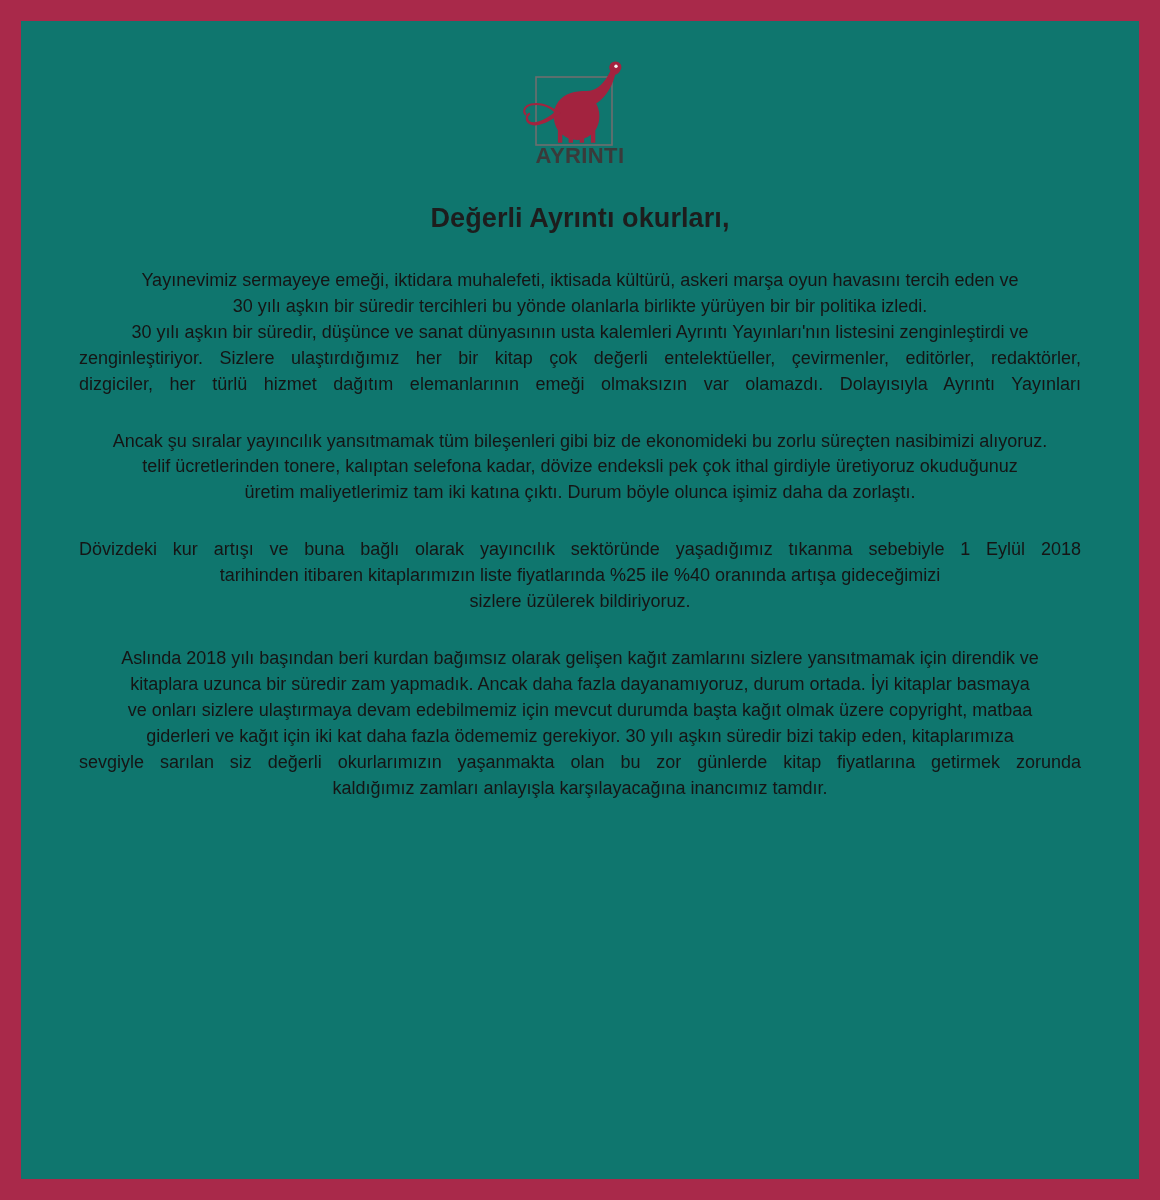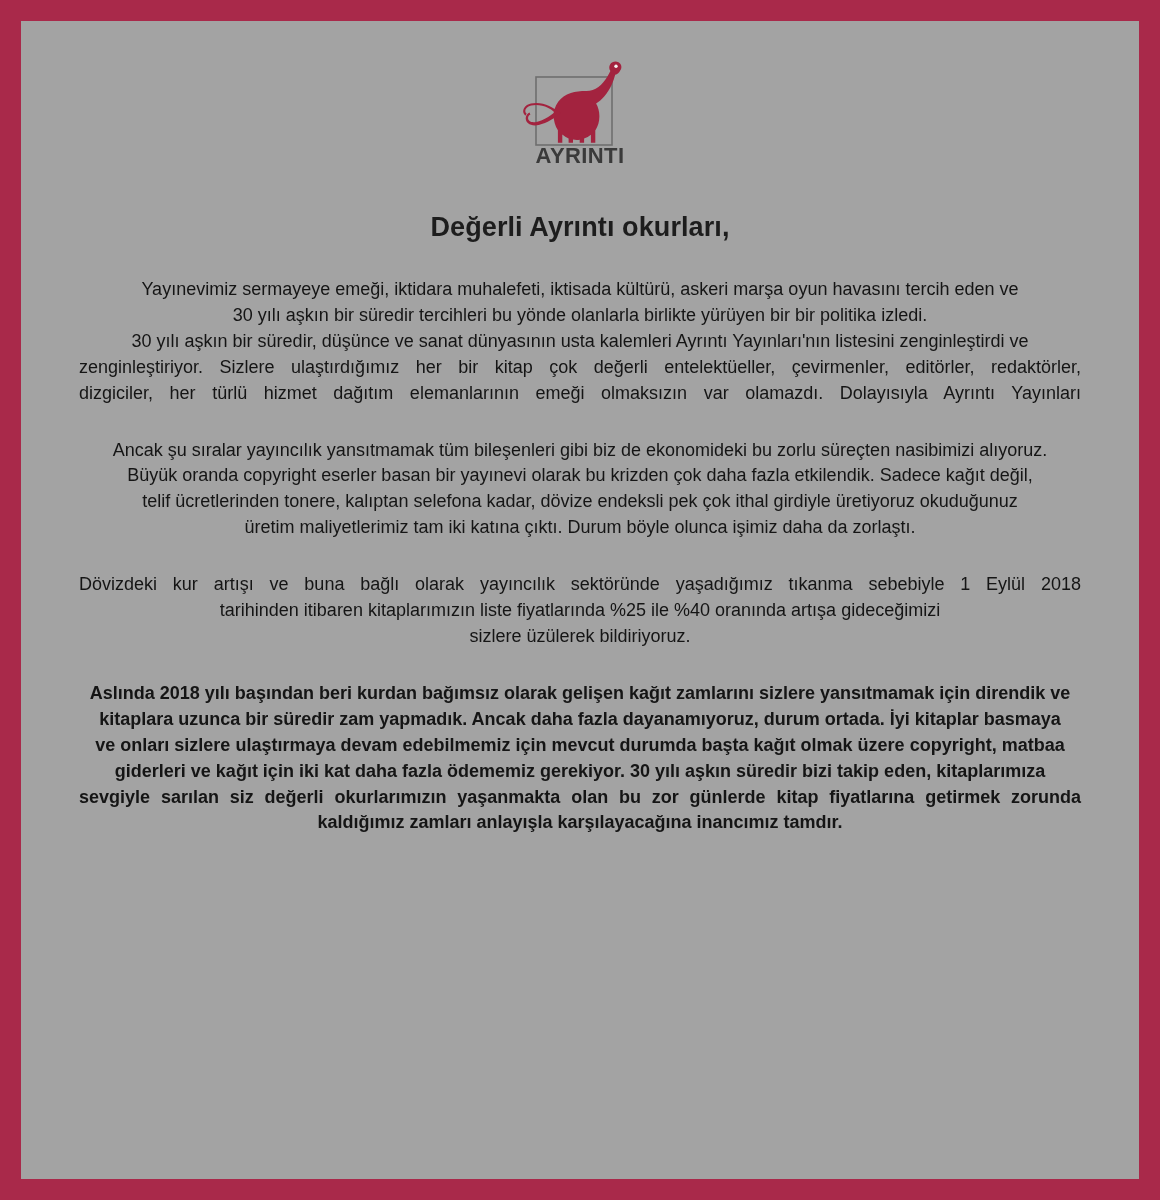--- a/index.html
+++ b/index.html
@@ -40,53 +40,53 @@
   }
   .logo {
     position: relative;
     width: 118px;
     height: 110px;
   }
   .logo svg { display: block; width: 118px; height: 110px; }
 
   
   .headline {
-    margin: 45px 0 0 0;
+    margin: 36px 0 0 0;
     text-align: center;
     font-size: 27px;
     font-weight: bold;
     color: #1d1d1d;
     letter-spacing: 0.1px;
   }
 
   
   .body-block {
     margin-top: 34px;
     color: #151515;
   }
   .para {
     margin: 0 0 31px 0;
     font-size: 18px;
     line-height: 1.44;
     color: #151515;
   }
-  .para:last-child { margin-bottom: 0; font-weight: bold; }
+  .para:last-child { margin-bottom: 0; }
 
   .para .ln {
     display: block;
   }
   
   .ln.center { text-align: center; }
   .ln.just   { text-align: justify; text-align-last: justify; }
 </style>
 </head>
 <body>
 
 <div class="page" style="background: rgb(169, 41, 74);">
-  <div class="inner" style="background: #a3a3a3;">
+  <div class="inner" style="background: #0f766e;">
 
     <div class="logo-wrap">
       <div class="logo">
         <svg viewBox="0 0 118 110" xmlns="http://www.w3.org/2000/svg" aria-hidden="true">
 
           <rect x="15" y="20" width="76" height="68" fill="none" stroke="#6e6e6e" stroke-width="1.6"></rect>
 
           <g fill="#a3233f">
             <path d="M97.5,5.2
                      c-3.0,-1.4 -6.6,-0.6 -8.3,2.1
@@ -164,21 +164,20 @@
     <div class="body-block" style="color: rgb(21, 21, 21);">
       <p class="para" id="p1">
           <span class="ln center">Yayınevimiz sermayeye emeği, iktidara muhalefeti, iktisada kültürü, askeri marşa oyun havasını tercih eden ve</span>
           <span class="ln center">30 yılı aşkın bir süredir tercihleri bu yönde olanlarla birlikte yürüyen bir bir politika izledi.</span>
           <span class="ln center">30 yılı aşkın bir süredir, düşünce ve sanat dünyasının usta kalemleri Ayrıntı Yayınları'nın listesini zenginleştirdi ve</span>
           <span class="ln just">zenginleştiriyor. Sizlere ulaştırdığımız  her bir kitap çok değerli entelektüeller, çevirmenler, editörler, redaktörler,</span>
           <span class="ln just">dizgiciler, her türlü hizmet dağıtım elemanlarının emeği olmaksızın var olamazdı. Dolayısıyla Ayrıntı Yayınları</span>
         </p>
       <p class="para" id="p2">
           <span class="ln center">Ancak şu sıralar yayıncılık yansıtmamak tüm bileşenleri gibi biz de ekonomideki bu zorlu süreçten nasibimizi alıyoruz.</span>
-          <span class="ln center">Büyük oranda copyright  eserler basan bir yayınevi olarak bu krizden çok daha fazla etkilendik. Sadece kağıt değil,</span>
           <span class="ln center">telif ücretlerinden tonere, kalıptan selefona kadar, dövize endeksli pek çok ithal girdiyle üretiyoruz okuduğunuz</span>
           <span class="ln center">üretim maliyetlerimiz tam iki katına çıktı. Durum böyle olunca işimiz daha da zorlaştı.</span>
         </p>
       <p class="para" id="p3">
           <span class="ln just">Dövizdeki kur artışı ve buna bağlı olarak yayıncılık sektöründe yaşadığımız  tıkanma  sebebiyle 1 Eylül 2018</span>
           <span class="ln center">tarihinden itibaren  kitaplarımızın liste fiyatlarında %25 ile %40 oranında artışa gideceğimizi</span>
           <span class="ln center">sizlere üzülerek bildiriyoruz.</span>
         </p>
       <p class="para" id="p4">
           <span class="ln center">Aslında 2018 yılı başından beri kurdan bağımsız olarak gelişen kağıt zamlarını sizlere yansıtmamak için direndik ve</span>

